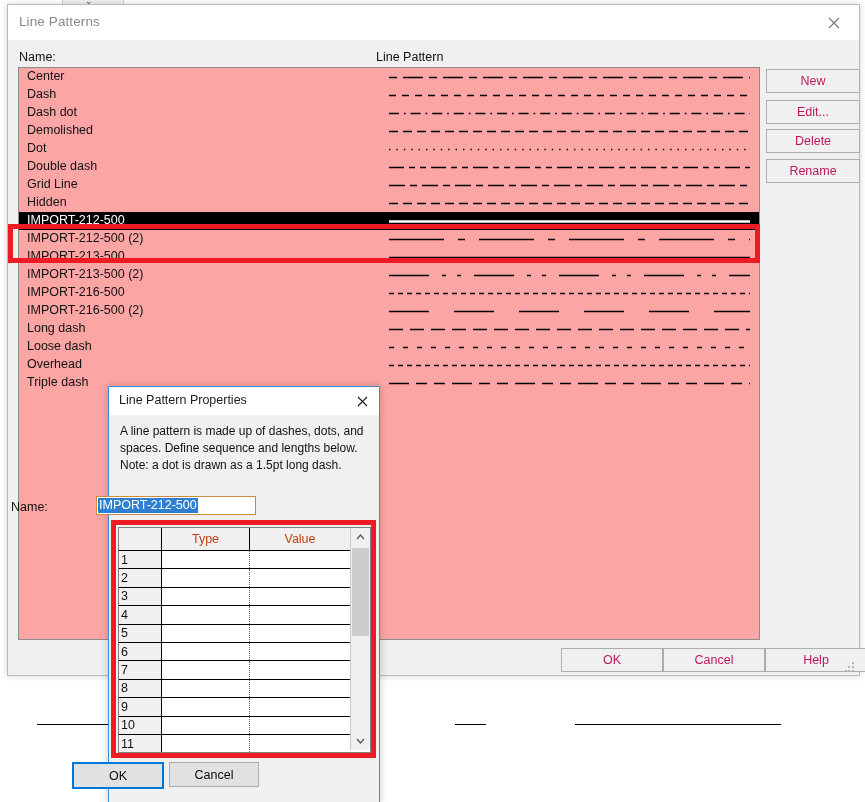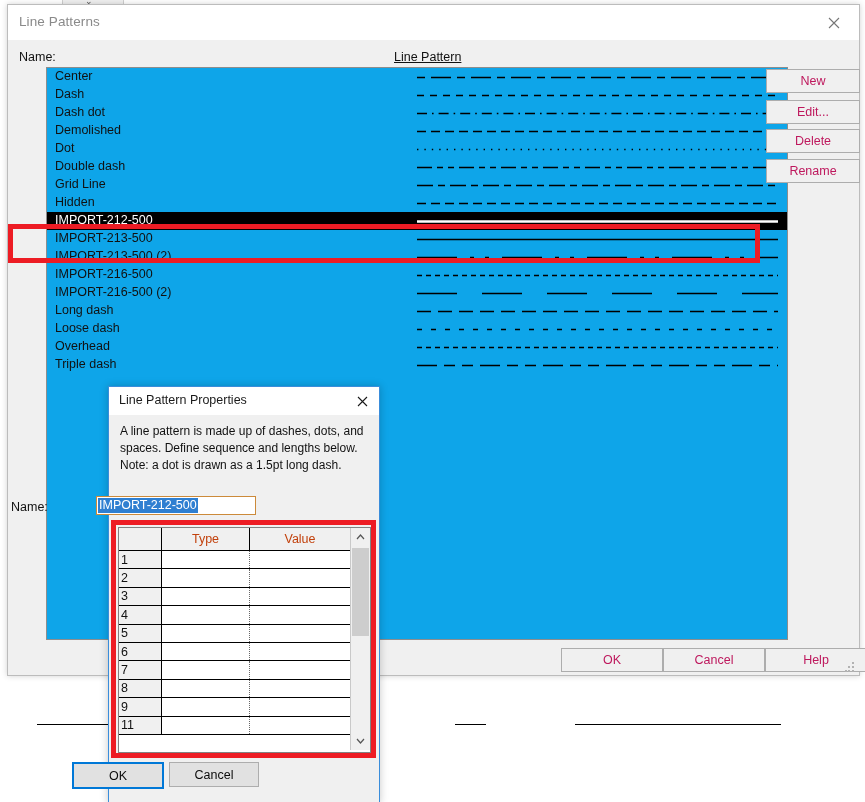--- a/index.html
+++ b/index.html
@@ -40,26 +40,26 @@
   #main-close {
     position:absolute; right:8px; top:6px; width:34px; height:24px;
     display:flex; align-items:center; justify-content:center;
     color:#767676; font-size:15px; cursor:default;
   }
 
   .col-label {
     position:absolute; font-size:12.5px; color:#111;
   }
   #label-name { left:11px; top:45px; }
-  #label-pattern { left:386px; top:45px;text-decoration:underline; }
+  #label-pattern { left:368px; top:45px; }
 
   
   #listbox {
     position:absolute; left:10px; top:62px; width:740px; height:571px;
-    background:#0ea5e9; border:1px solid #8d8d8d; overflow:hidden;margin-left:28px;
+    background:#fca5a5; border:1px solid #8d8d8d; overflow:hidden;
   }
   .list-row {
     position:relative; height:18px; display:flex; align-items:center;
   }
   .list-name {
     position:absolute; left:8px; top:1px; font-size:12.5px; color:#111;
     white-space:nowrap;
   }
   .list-row.selected { background:#000000; }
   .list-row.selected .list-name { color:#ffffff; }
@@ -267,20 +267,28 @@
         </div>
         <div class="list-row selected">
           <span class="list-name">IMPORT-212-500</span>
           <div class="pat-cell">
             <svg class="pat-svg" width="365" height="18">
               <line x1="2" x2="363" y1="9.5" y2="9.5" stroke="#ffffff" stroke-width="2.6"></line>
             </svg>
           </div>
         </div>
         <div class="list-row">
+          <span class="list-name">IMPORT-212-500 (2)</span>
+          <div class="pat-cell">
+            <svg class="pat-svg" width="365" height="18">
+              <line x1="2" x2="363" y1="9.5" y2="9.5" stroke="#000000" stroke-width="1.5" stroke-dasharray="55,14,7,14"></line>
+            </svg>
+          </div>
+        </div>
+        <div class="list-row">
           <span class="list-name">IMPORT-213-500</span>
           <div class="pat-cell">
             <svg class="pat-svg" width="365" height="18">
               <line x1="2" x2="363" y1="9.5" y2="9.5" stroke="#000000" stroke-width="1.4"></line>
             </svg>
           </div>
         </div>
         <div class="list-row">
           <span class="list-name">IMPORT-213-500 (2)</span>
           <div class="pat-cell">
@@ -422,20 +430,25 @@
           <div class="td-num">8</div>
           <div class="td-type"></div>
           <div class="td-value"></div>
         </div>
         <div class="tr">
           <div class="td-num">9</div>
           <div class="td-type"></div>
           <div class="td-value"></div>
         </div>
         <div class="tr">
+          <div class="td-num">10</div>
+          <div class="td-type"></div>
+          <div class="td-value"></div>
+        </div>
+        <div class="tr">
           <div class="td-num">11</div>
           <div class="td-type"></div>
           <div class="td-value"></div>
         </div>
       </div>
     <div id="tbl-scroll">
       <div class="sb-arrow" id="sb-up">
         <svg width="9" height="6" viewBox="0 0 9 6">
             <path d="M1 5 L4.5 1 L8 5" stroke="#555" stroke-width="1.2" fill="none"></path>
           </svg>

